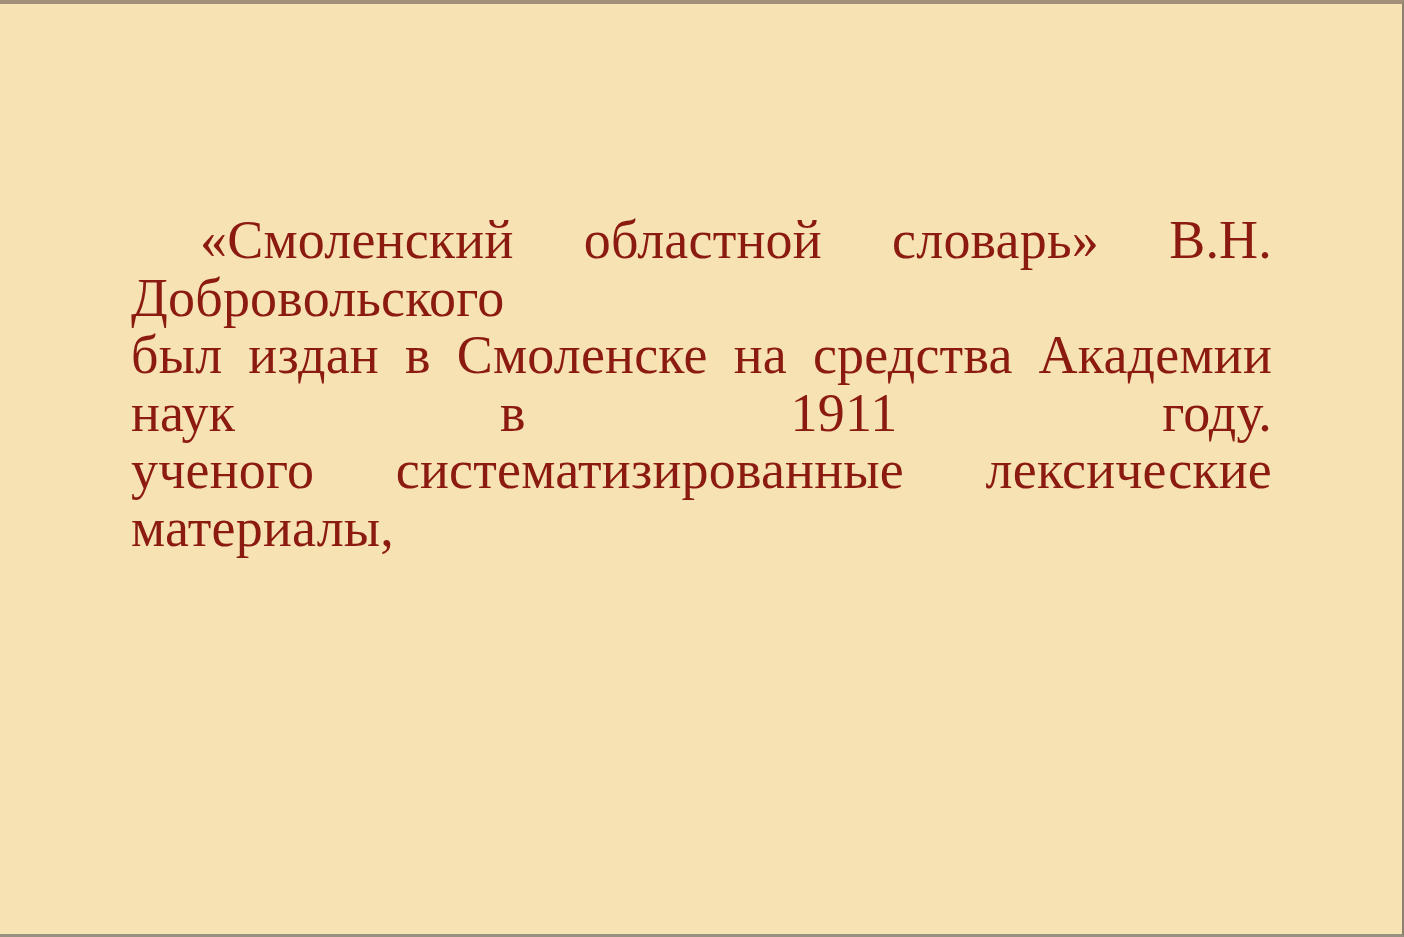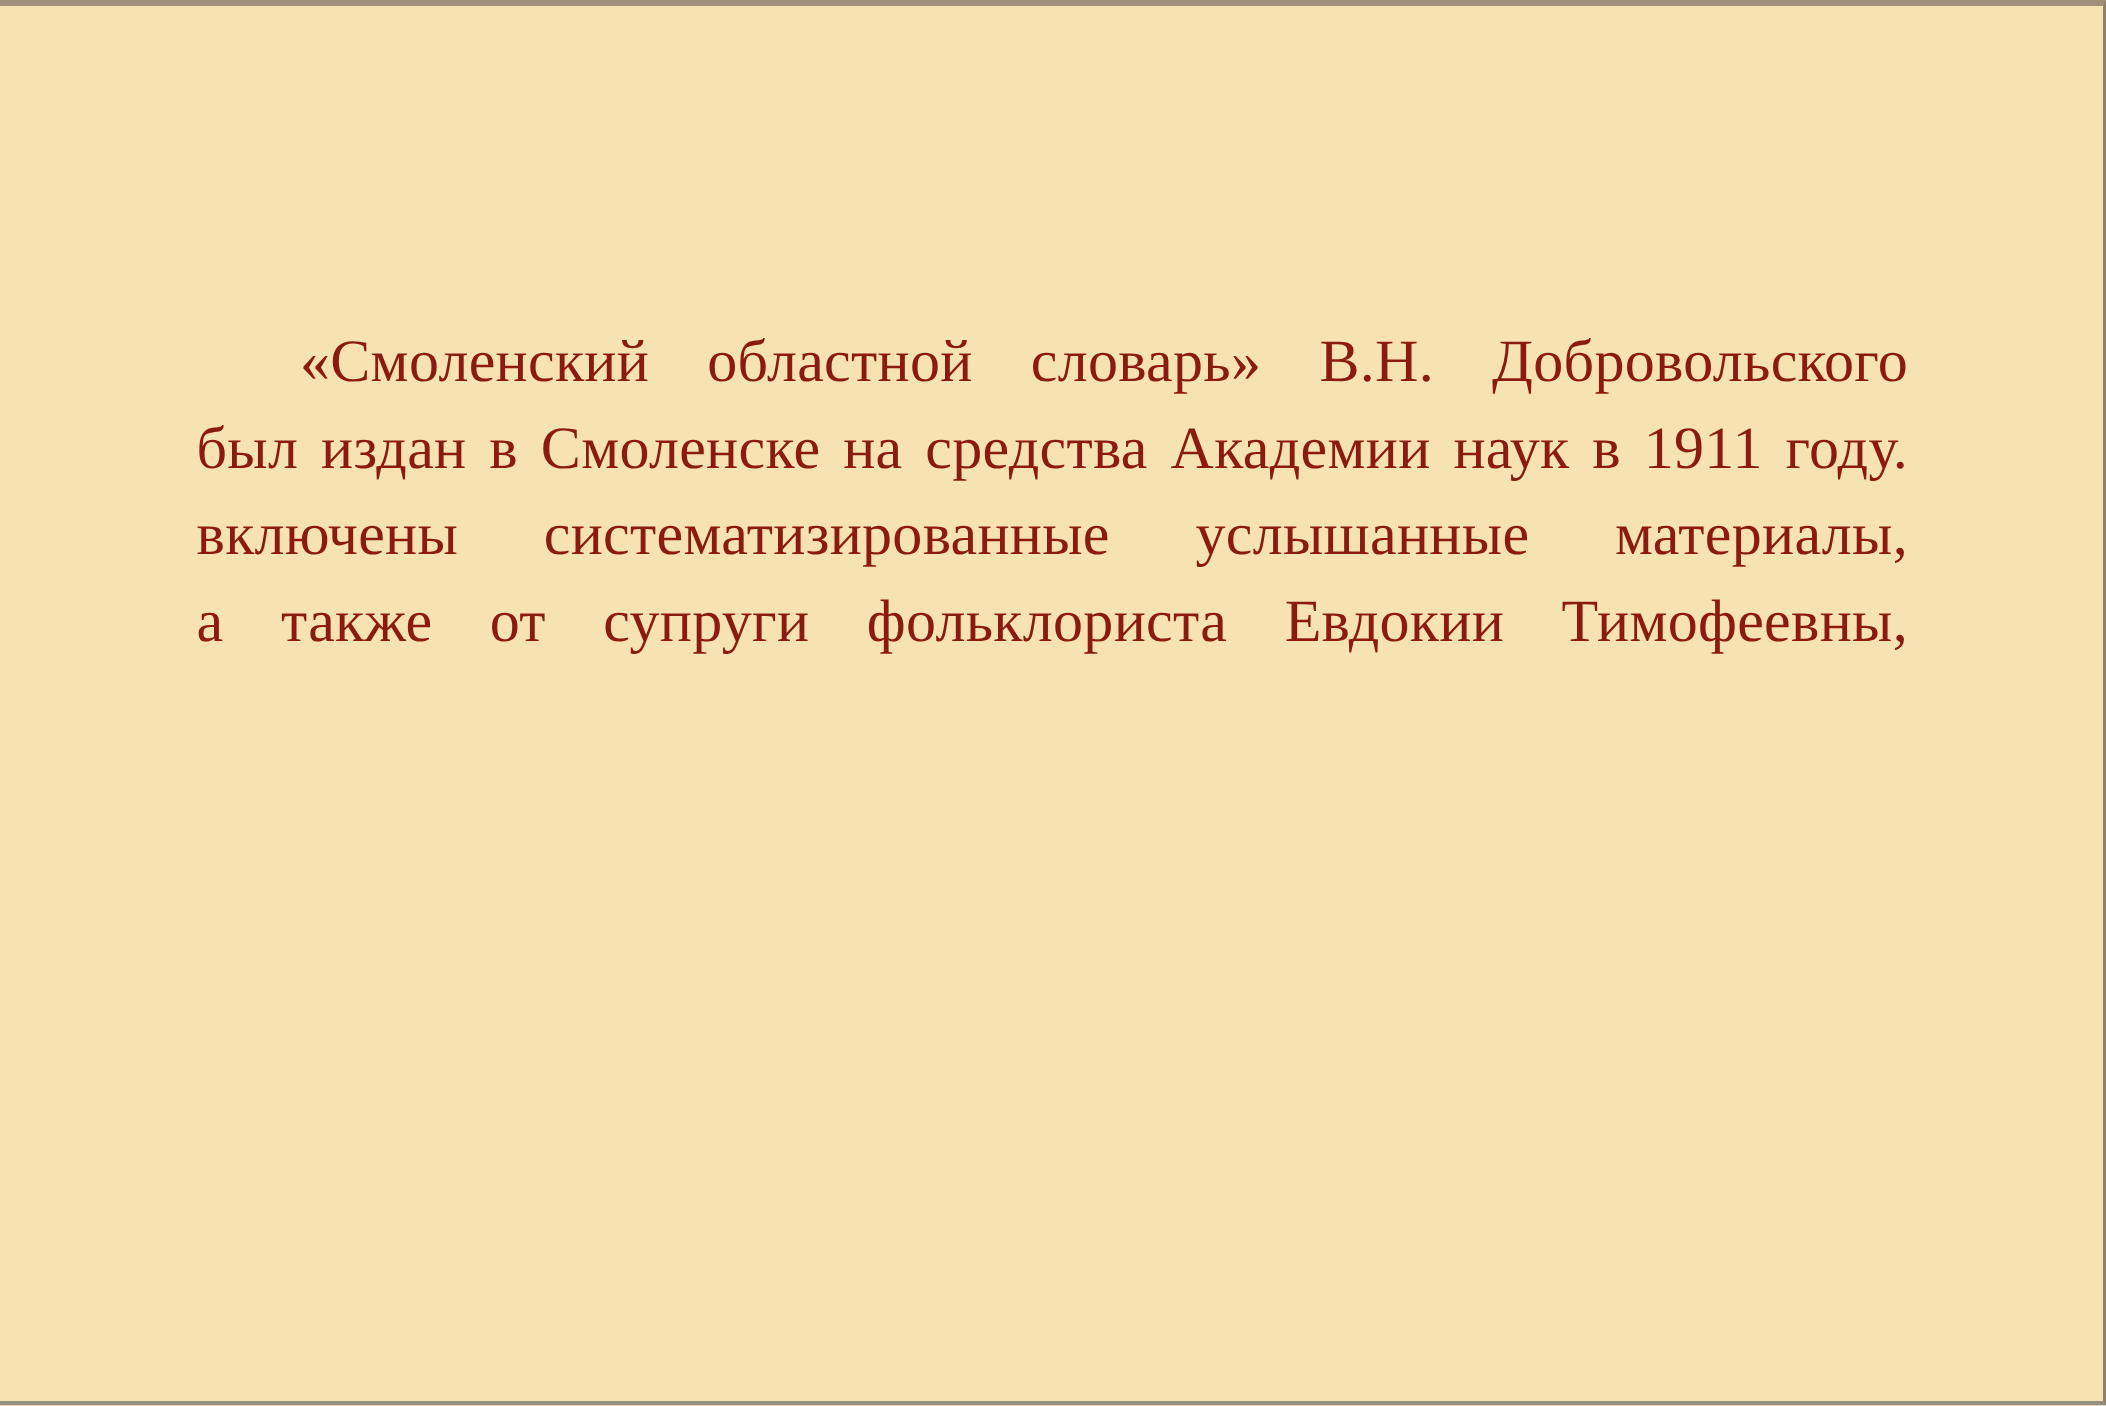--- a/index.html
+++ b/index.html
@@ -21,36 +21,35 @@
     border-top: 4px solid #A28F79;
     border-right: 2px solid #8D8270;
     border-bottom: 3px solid #99917F;
   }
   .text-block {
     position: absolute;
     left: 131px;
     top: 208px;
     width: 1141px;
     color: #8B1A10;
-    font-size: 40px;
+    font-size: 54px;
     line-height: 57.6px;
     letter-spacing: 0.2px;
   }
   .line {
     text-align: justify;
     text-align-last: justify;
     white-space: normal;
   }
   .line.first {
     text-indent: 69px;
   }
 </style>
 </head>
 <body>
 
 <div class="slide">
   <div class="text-block">
     <div class="line first">«Смоленский областной словарь» В.Н. Добровольского</div>
     <div class="line">был издан в Смоленске на средства Академии наук в 1911 году.</div>
-    <div class="line">включены систематизированные услышанные материалы,</div>
-    <div class="line">а также от супруги фольклориста Евдокии Тимофеевны,</div>
+    <div class="line">ученого систематизированные лексические материалы,</div>
   </div>
 </div>
 
 </body></html>

